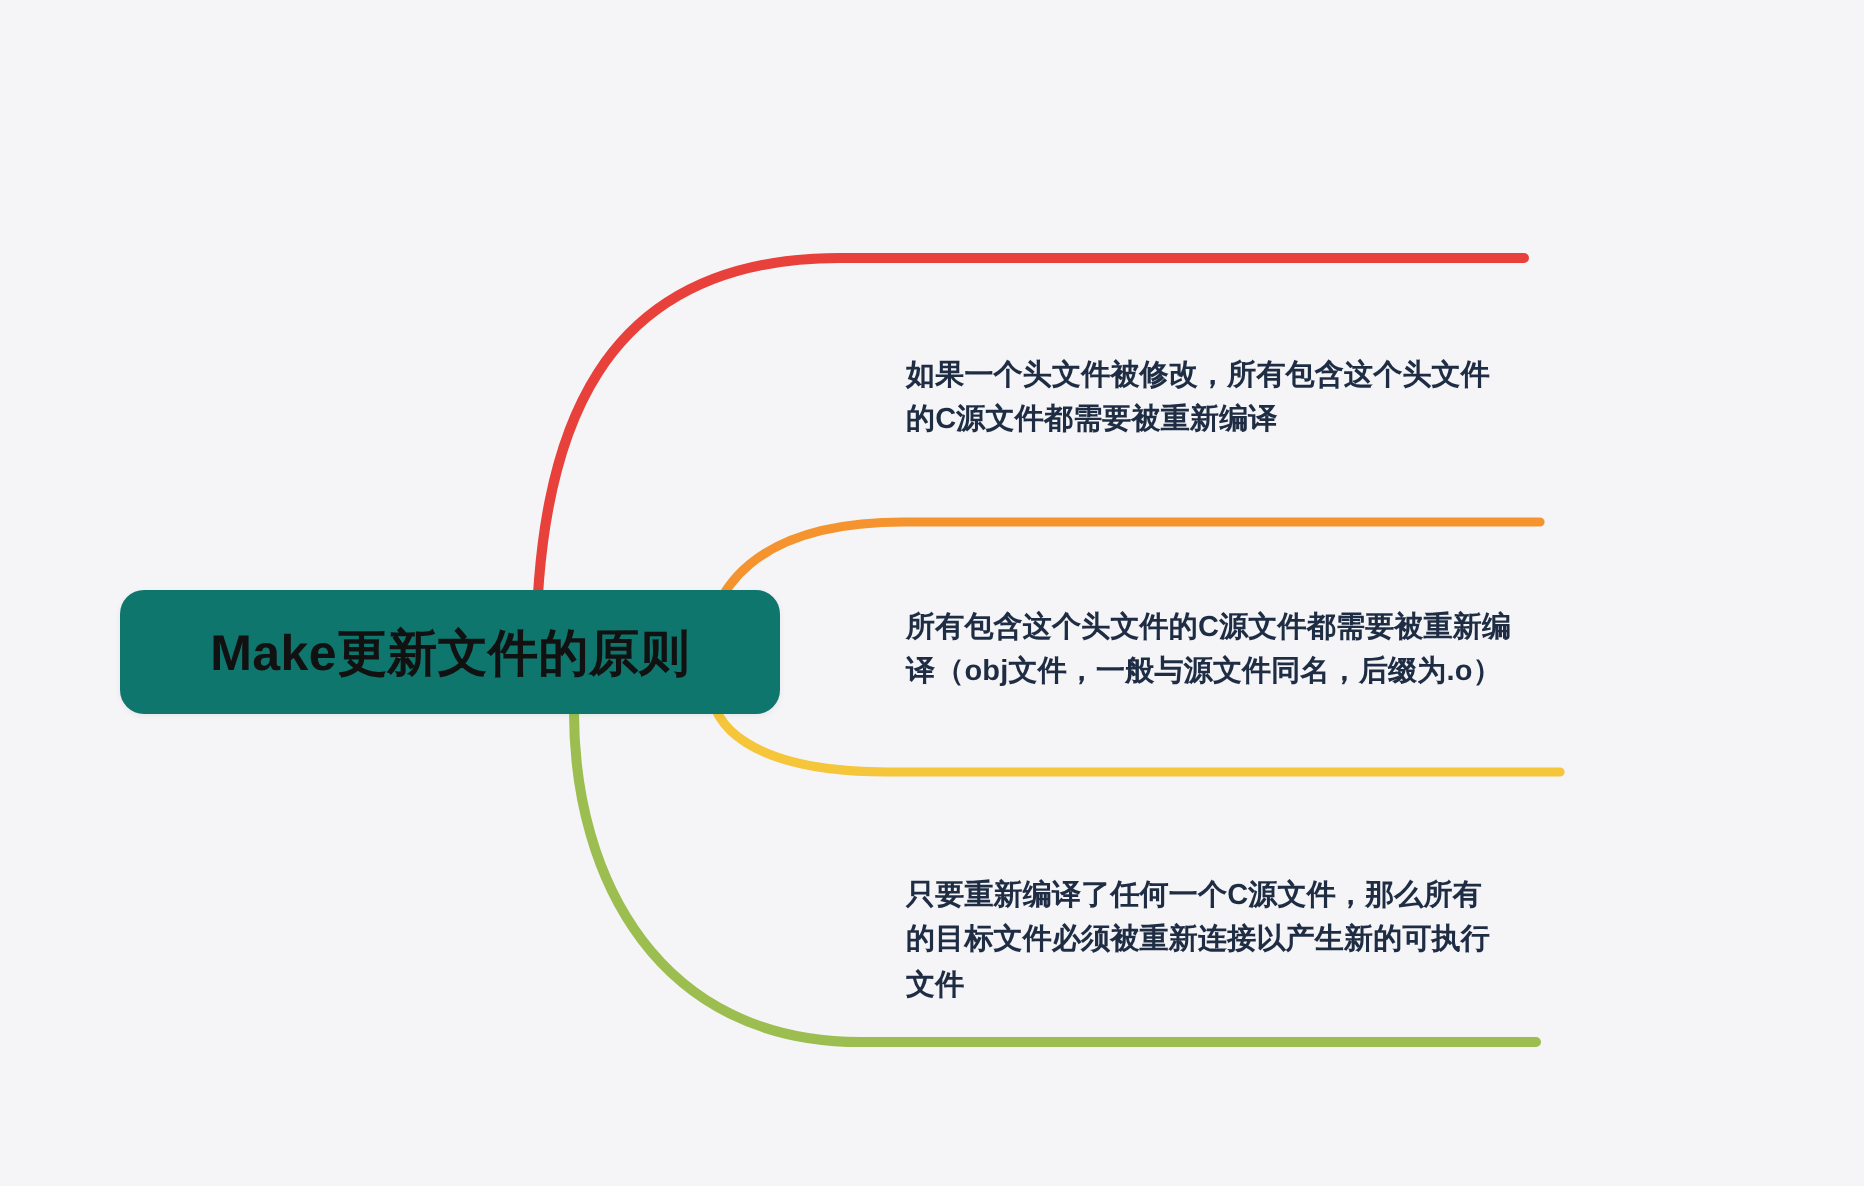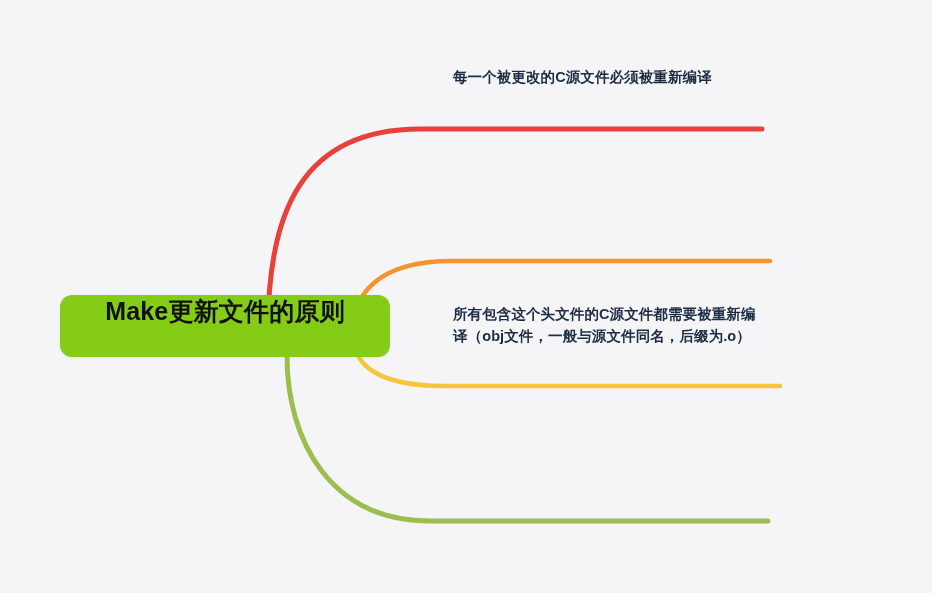--- a/index.html
+++ b/index.html
@@ -26,24 +26,24 @@
     width: 932px;
     height: 593px;
     pointer-events: none;
   }
   .root-node {
     position: absolute;
     left: 60px;
     top: 295px;
     width: 330px;
     height: 62px;
-    background: #84cc16;
+    background: #0f766e;
     border-radius: 12px;
     display: flex;
-    align-items: flex-start;
+    align-items: center;
     justify-content: center;
     box-shadow: 0 1px 3px rgba(0,0,0,0.06);
     z-index: 5;
   }
   .root-label {
     font-size: 25px;
     font-weight: bold;
     color: #111111;
     letter-spacing: 0.2px;
     white-space: nowrap;
@@ -71,23 +71,26 @@
     <path d="M 268 330 C 268 215 300 129 420 129 L 762 129" fill="none" stroke="#e8403a" stroke-width="5" stroke-linecap="round"></path>
     <path d="M 352 336 C 352 292 380 261 452 261 L 770 261" fill="none" stroke="#f5942e" stroke-width="4.6" stroke-linecap="round"></path>
     <path d="M 356 346 C 356 360 372 386 444 386 L 780 386" fill="none" stroke="#f5c53a" stroke-width="4.6" stroke-linecap="round"></path>
     <path d="M 287 356 C 287 440 330 521 430 521 L 768 521" fill="none" stroke="#9cbe50" stroke-width="5" stroke-linecap="round"></path>
   </svg>
 
   <div class="root-node">
     <span class="root-label">Make更新文件的原则</span>
   </div>
 
-  <div class="topic topic-1">
-    <span>每一个被更改的C源文件必须被重新编译</span>
+
+  <div class="topic topic-2">
+    <span>如果一个头文件被修改，所有包含这个头文件的C源文件都需要被重新编译</span>
   </div>
-
 
   <div class="topic topic-3">
     <span>所有包含这个头文件的C源文件都需要被重新编译（obj文件，一般与源文件同名，后缀为.o）</span>
   </div>
 
+  <div class="topic topic-4">
+    <span>只要重新编译了任何一个C源文件，那么所有的目标文件必须被重新连接以产生新的可执行文件</span>
+  </div>
 
 </div>
 
 </body></html>

